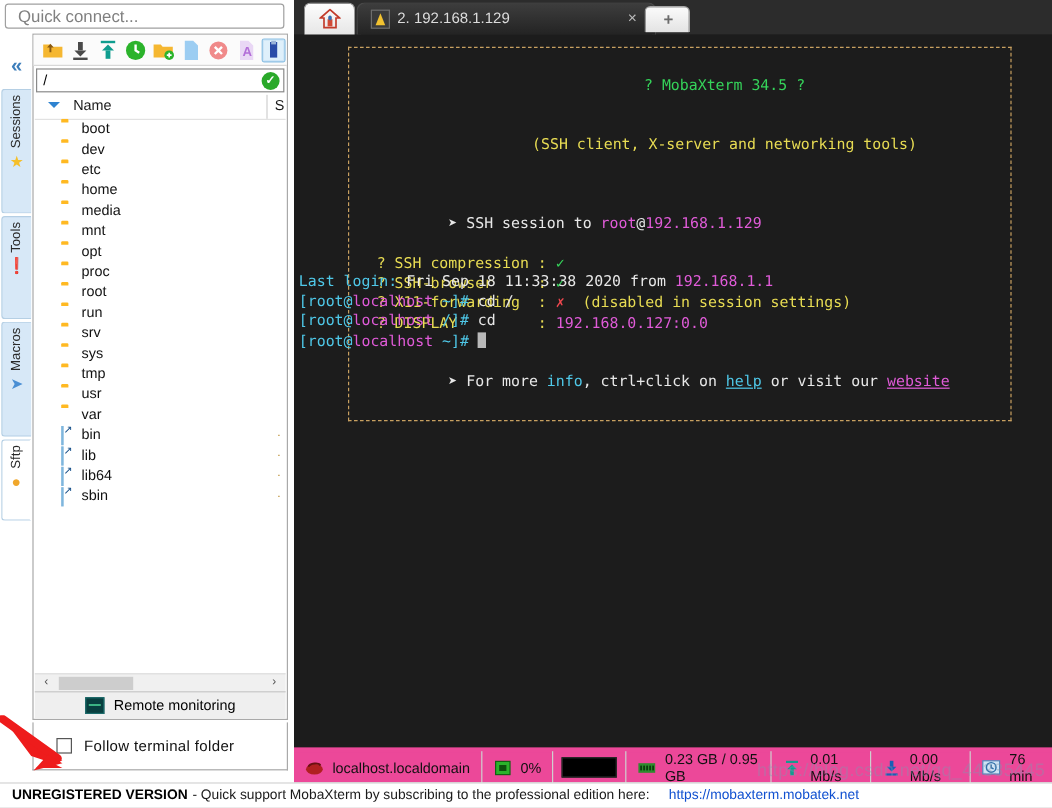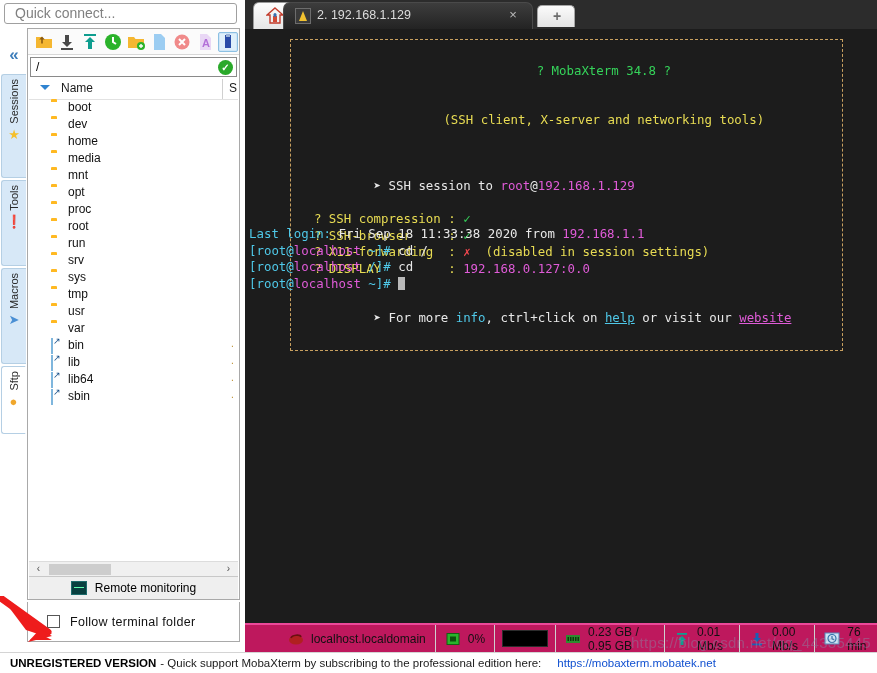--- a/index.html
+++ b/index.html
@@ -314,21 +314,21 @@
     border: 1px solid #9a9a9a;
     border-bottom: none;
     box-sizing: border-box;
     cursor: pointer;
   }
   #home-ico {
     position: absolute; left: 12px; top: 4px;
     width: 18px; height: 18px;
   }
   #term-tab {
-    position: absolute; left: 38px; top: 2px;
+    position: absolute; left: 52px; top: 2px;
     width: 250px; height: 27px;
     background: linear-gradient(#3d3d3d, #232323);
     border-radius: 7px 7px 0 0;
     border: 1px solid #4a4a4a;
     border-bottom: none;
     box-sizing: border-box;
     cursor: pointer;
   }
   #term-tab-ico {
     position: absolute; left: 11px; top: 5px;
@@ -411,25 +411,24 @@
     display: inline-block;
     width: 7px; height: 13px;
     background: #b9b9b9;
     vertical-align: -2px;
   }
 
   
   #statusbar {
     position: absolute; left: 0; top: 623px;
     width: 632px; height: 29px;
-    background: #be185d;
-    border-top: 2px solid #ec4899;
+    background: #ec4899;
+    border-top: 4px solid #ec4899;
     display: flex; align-items: center;
     box-sizing: border-box;
-    padding-left: 34px;
   }
   .sb-cell {
     height: 27px;
     display: flex; align-items: center;
     padding: 0 9px;
     border-right: 1px solid #cfcfcf;
     font-size: 12px;
     color: #111;
     gap: 7px;
     box-sizing: border-box;
@@ -589,20 +588,24 @@
           <div class="tree-row">
             <span class="ico"><span class="folder-ico"></span></span>
             <span class="lbl">boot</span>
           </div>
           <div class="tree-row">
             <span class="ico"><span class="folder-ico"></span></span>
             <span class="lbl">dev</span>
           </div>
           <div class="tree-row">
             <span class="ico"><span class="folder-ico"></span></span>
+            <span class="lbl">etc</span>
+          </div>
+          <div class="tree-row">
+            <span class="ico"><span class="folder-ico"></span></span>
             <span class="lbl">home</span>
           </div>
           <div class="tree-row">
             <span class="ico"><span class="folder-ico"></span></span>
             <span class="lbl">media</span>
           </div>
           <div class="tree-row">
             <span class="ico"><span class="folder-ico"></span></span>
             <span class="lbl">mnt</span>
           </div>
@@ -704,21 +707,21 @@
         <span id="term-tab-close">×</span>
       </div>
       <div id="new-tab">
         <span id="new-tab-plus">+</span>
       </div>
     </div>
 
     <div id="terminal">
       <div id="banner">
         <div class="bline" style="text-align:center;">
-          <span class="c-green">? MobaXterm 34.8 ?</span>
+          <span class="c-green">? MobaXterm 34.5 ?</span>
         </div>
         <div class="bline" style="text-align:center;">
           <span class="c-yellow">(SSH client, X-server and networking tools)</span>
         </div>
         <div class="bline">&nbsp;</div>
         <div class="bline">
           <span class="c-white">➤</span><span class="c-white"> </span><span class="c-white">SSH session to </span><span class="c-magenta">root</span><span class="c-white">@</span><span class="c-magenta">192.168.1.129</span>
         </div>
         <div id="banner-rows">
             <div class="bline"><span class="c-yellow">  ? SSH compression </span><span class="c-yellow">: </span><span class="c-green">✓</span></div>

